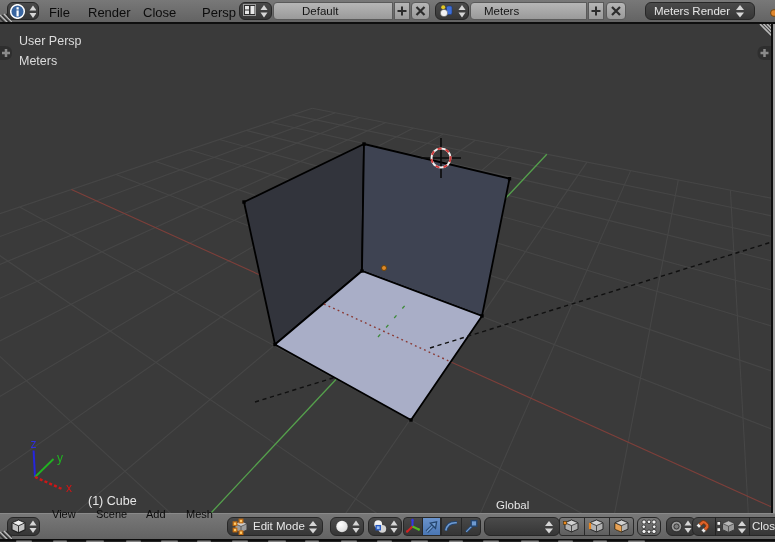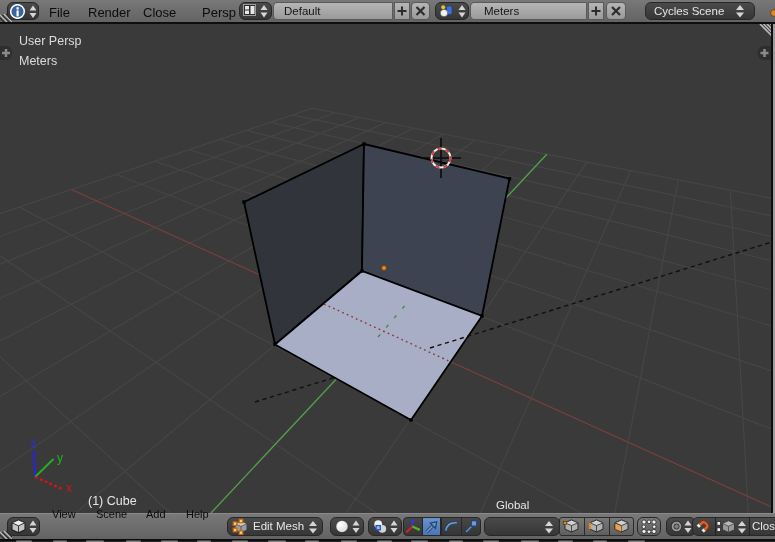--- a/index.html
+++ b/index.html
@@ -116,21 +116,21 @@
 <svg class="abs" style="left:243px;top:4px" width="27" height="14">
 <rect x="0.5" y="0.5" width="12" height="11" fill="#2c2c2c" stroke="#9a9a9a" stroke-width="1"></rect>
 <rect x="2" y="2" width="4" height="3.5" fill="#e8e8e8"></rect>
     <rect x="2" y="6.5" width="4" height="3.5" fill="#e8e8e8"></rect>
 <rect x="7.5" y="2" width="4" height="8" fill="#e8e8e8"></rect>
 <path d="M17.5 6 L24.5 6 L21 1 Z" fill="#d6d6d6"></path>
     <path d="M17.5 8.5 L24.5 8.5 L21 13.5 Z" fill="#d6d6d6"></path>
 </svg>
 
 <div class="lightbtn" style="left:273px;top:2px;width:120px;height:18px;border-radius:4px 0 0 4px"></div>
-<div class="abs" style="left:284px;top:4.5px;font-size:11.5px;color:#141414">Default</div>
+<div class="abs" style="left:302px;top:4.5px;font-size:11.5px;color:#141414">Default</div>
 <div class="lightbtn" style="left:394px;top:2px;width:16px;height:18px"></div>
 <svg class="abs" style="left:394px;top:2px" width="16" height="18">
     <path d="M8 4.5 V13.5 M3.5 9 H12.5" stroke="#2c2c2c" stroke-width="2" fill="none"></path>
   </svg>
 <div class="lightbtn" style="left:411px;top:2px;width:19px;height:18px;border-radius:4px"></div>
 <svg class="abs" style="left:411px;top:2px" width="19" height="18">
     <path d="M5.5 5 L13.5 13 M13.5 5 L5.5 13" stroke="#2c2c2c" stroke-width="2.2" fill="none"></path>
   </svg>
 
 <div class="darkbtn" style="left:435px;top:2px;width:34px;height:18px"></div>
@@ -147,21 +147,21 @@
 <div class="lightbtn" style="left:588px;top:2px;width:16px;height:18px"></div>
 <svg class="abs" style="left:588px;top:2px" width="16" height="18">
     <path d="M8 4.5 V13.5 M3.5 9 H12.5" stroke="#2c2c2c" stroke-width="2" fill="none"></path>
   </svg>
 <div class="lightbtn" style="left:606px;top:2px;width:20px;height:18px;border-radius:4px"></div>
 <svg class="abs" style="left:606px;top:2px" width="20" height="18">
     <path d="M6 5 L14 13 M14 5 L6 13" stroke="#2c2c2c" stroke-width="2.2" fill="none"></path>
   </svg>
 
 <div class="darkbtn" style="left:645px;top:2px;width:110px;height:18px"></div>
-<div class="abs txt" style="left:654px;top:4.5px">Cycles Scene</div>
+<div class="abs txt" style="left:654px;top:4.5px">Meters Render</div>
 <svg class="abs" style="left:734px;top:4px" width="14" height="14">
     <path d="M2 6 L10 6 L6 1 Z" fill="#d6d6d6"></path>
     <path d="M2 8.5 L10 8.5 L6 13.5 Z" fill="#d6d6d6"></path>
   </svg>
 <svg class="abs" style="left:769px;top:9px" width="6" height="8">
     <circle cx="5" cy="4" r="3.4" fill="#e0872e" stroke="#5e3a06" stroke-width="0.8"></circle>
   </svg>
 
 <div class="abs" style="left:771px;top:24px;width:2px;height:515px;background:#0e0e0e"></div>
 <div class="abs" style="left:773px;top:24px;width:2px;height:515px;background:#9d9d9d"></div>
@@ -208,35 +208,35 @@
 <svg class="abs" style="left:10px;top:519px" width="28" height="15">
 <path d="M8.5 1 L15 3.8 L15 10.8 L8.5 13.8 L2 10.8 L2 3.8 Z" fill="#c4c4c4" stroke="#222" stroke-width="1.1"></path>
 <path d="M8.5 1 L15 3.8 L8.5 6.8 L2 3.8 Z" fill="#efefef" stroke="#222" stroke-width="0.9"></path>
 <path d="M8.5 6.8 L8.5 13.8" stroke="#222" stroke-width="0.9"></path>
 <path d="M19.5 6.5 L26.5 6.5 L23 1.5 Z" fill="#d6d6d6"></path>
     <path d="M19.5 9 L26.5 9 L23 14 Z" fill="#d6d6d6"></path>
 </svg>
 <div class="bmenu" style="left:52px">View</div>
 <div class="bmenu" style="left:96px">Scene</div>
 <div class="bmenu" style="left:146px">Add</div>
-<div class="bmenu" style="left:186px">Help</div>
+<div class="bmenu" style="left:186px">Mesh</div>
 
 <div class="darkbtn" style="left:227px;top:517px;width:96px;height:19px"></div>
 <svg class="abs" style="left:231px;top:518px" width="19" height="17">
 <path d="M10 3 L16 5.7 L16 12 L10 14.7 L4 12 L4 5.7 Z" fill="#9d9d9d" stroke="#3c3c3c" stroke-width="1"></path>
 <path d="M10 3 L16 5.7 L10 8.4 L4 5.7 Z" fill="#cfcfcf" stroke="#3c3c3c" stroke-width="0.7"></path>
 <path d="M10 8.4 L10 14.7" stroke="#3c3c3c" stroke-width="0.7"></path>
 <g fill="#ffca6a" stroke="#c06a10" stroke-width="1.2">
 <rect x="2.2" y="3.9" width="3.6" height="3.6"></rect>
       <rect x="8.2" y="1.2" width="3.6" height="3.6"></rect>
 <rect x="2.2" y="10.2" width="3.6" height="3.6"></rect>
       <rect x="8.2" y="12.9" width="3.6" height="3.6"></rect>
 </g>
   </svg>
-<div class="abs txt" style="left:253px;top:520px">Edit Mesh</div>
+<div class="abs txt" style="left:253px;top:520px">Edit Mode</div>
 <svg class="abs" style="left:307px;top:519.5px" width="14" height="14">
     <path d="M2 6 L10 6 L6 1 Z" fill="#d6d6d6"></path>
     <path d="M2 8.5 L10 8.5 L6 13.5 Z" fill="#d6d6d6"></path>
   </svg>
 
 <div class="darkbtn" style="left:330px;top:517px;width:34px;height:19px"></div>
 <svg class="abs" style="left:334px;top:519px" width="28" height="15">
 <defs>
       <radialGradient id="sph" cx="0.38" cy="0.32" r="0.85">
         <stop offset="0" stop-color="#ffffff"></stop>

